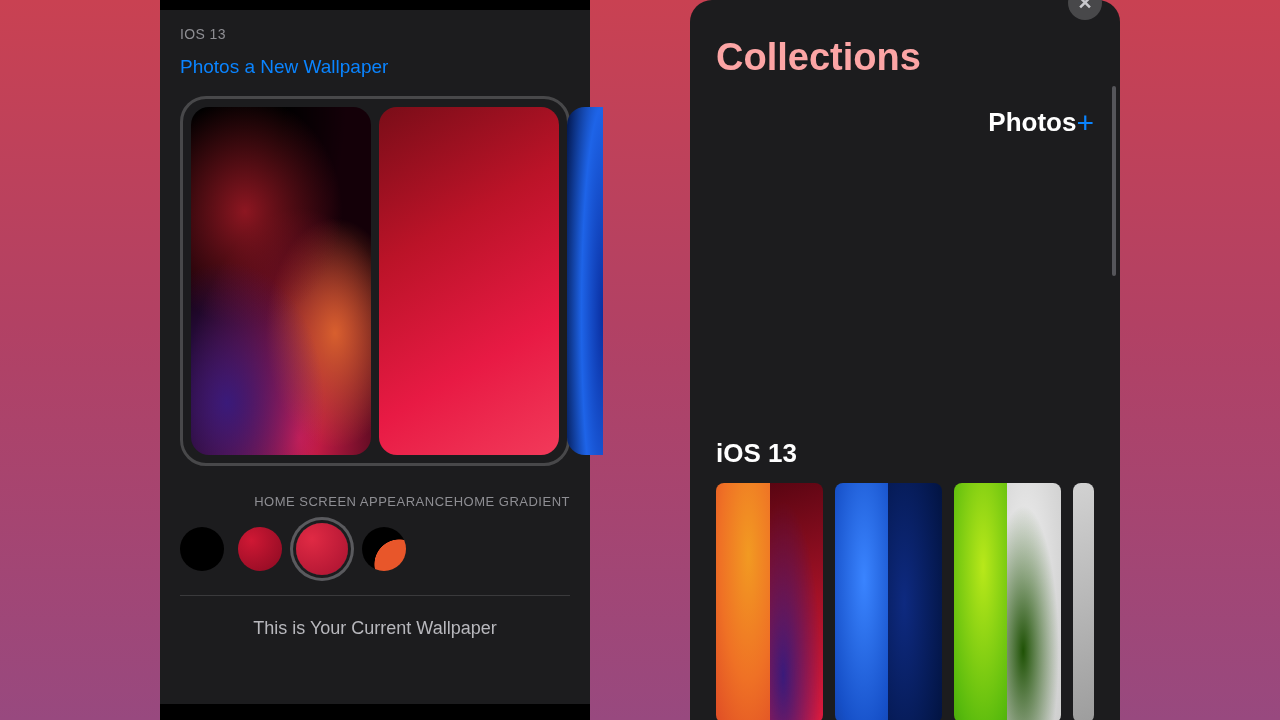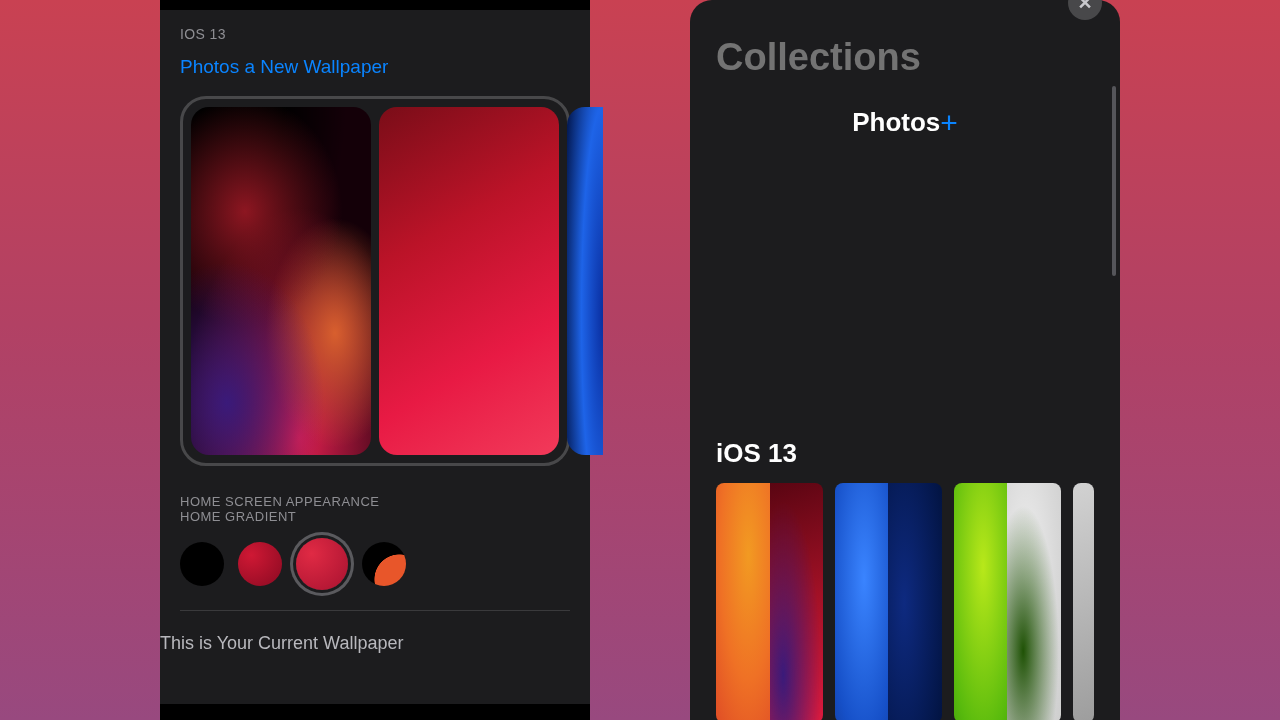--- a/index.html
+++ b/index.html
@@ -60,54 +60,54 @@
   border-top-left-radius: 18px;
   border-bottom-left-radius: 18px;
   background: radial-gradient(120% 120% at 100% 60%, #0a2ea0 0%, #1e64e8 50%, #001040 100%);
 }
 
 .controls {
   margin: 28px 20px 0 20px;
   border-bottom: 1px solid #3a3a3c;
   padding-bottom: 20px;
 }
-.controls-row { display: flex; justify-content: flex-end; color: #8e8e93; font-size: 13px; letter-spacing: .5px; flex-direction: column; }
+.controls-row { display: flex; justify-content: flex-end; color: #8e8e93; font-size: 13px; letter-spacing: .5px; }
 .swatches { display: flex; gap: 14px; margin-top: 14px; align-items: center; }
 .swatch {
   width: 44px; height: 44px; border-radius: 50%;
 }
 .swatch.sel { width: 52px; height: 52px; box-shadow: 0 0 0 3px #1c1c1e, 0 0 0 6px #5a5a5e; }
 .sw-black { background: #000; }
 .sw-red1 { background: radial-gradient(circle at 30% 30%, #cf1834, #8a0a22); }
 .sw-red2 { background: radial-gradient(circle at 30% 30%, #e02a44, #a81230); }
 .sw-half {
   background:
     radial-gradient(140% 140% at 85% 85%, #e8562a 0%, #e8562a 40%, #000 41%, #000 100%);
 }
 
 .footer-text {
-  color: #b8b8bd; font-size: 18px;
+  text-align: center; color: #b8b8bd; font-size: 18px;
   padding: 22px 0 0 0;
 }
 .left-bottombar { position: absolute; bottom: 0; left: 0; right: 0; height: 16px; background: #000; }
 
 
 .close-btn {
   position: absolute;
   top: -14px; right: 18px;
   width: 34px; height: 34px;
   border-radius: 50%;
   background: #48484a;
   color: #c9c9cd;
   display: flex; align-items: center; justify-content: center;
   font-size: 18px; font-weight: 600;
 }
 .rp-inner { position: absolute; top: 30px; left: 0; right: 0; bottom: 0; padding: 0 26px; }
-.big-title { color: #737373; font-size: 38px; font-weight: 700; margin-top: 6px; }
-.section-row { display: flex; justify-content: center; align-items: center; margin-top: 28px; }
+.big-title { color: #fca5a5; font-size: 38px; font-weight: 700; margin-top: 6px; }
+.section-row { display: flex; justify-content: flex-end; align-items: center; margin-top: 28px; }
 .section-title { color: #fff; font-size: 26px; font-weight: 700; }
 .add-btn { color: #0a84ff; font-size: 30px; font-weight: 300; line-height: 1; }
 .scroll-ind {
   position: absolute; right: 4px; top: 86px; width: 4px; height: 190px;
   background: #55555a; border-radius: 2px;
 }
 .mid-title { color: #fff; font-size: 26px; font-weight: 700; margin-top: 300px; }
 .thumb-row { display: flex; gap: 12px; margin-top: 14px; }
 .thumb {
   width: 122px; height: 240px; border-radius: 8px; overflow: hidden; display: flex;

